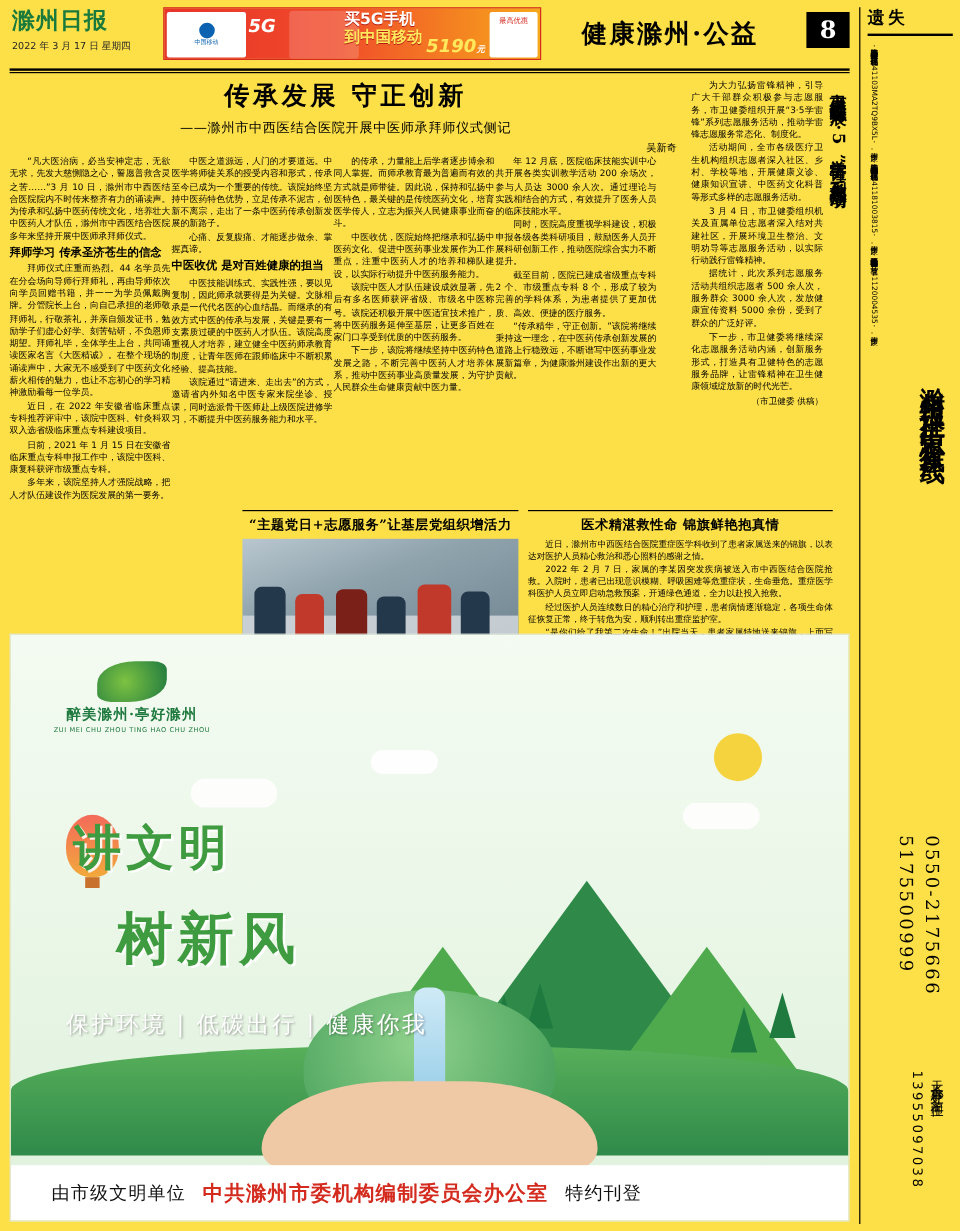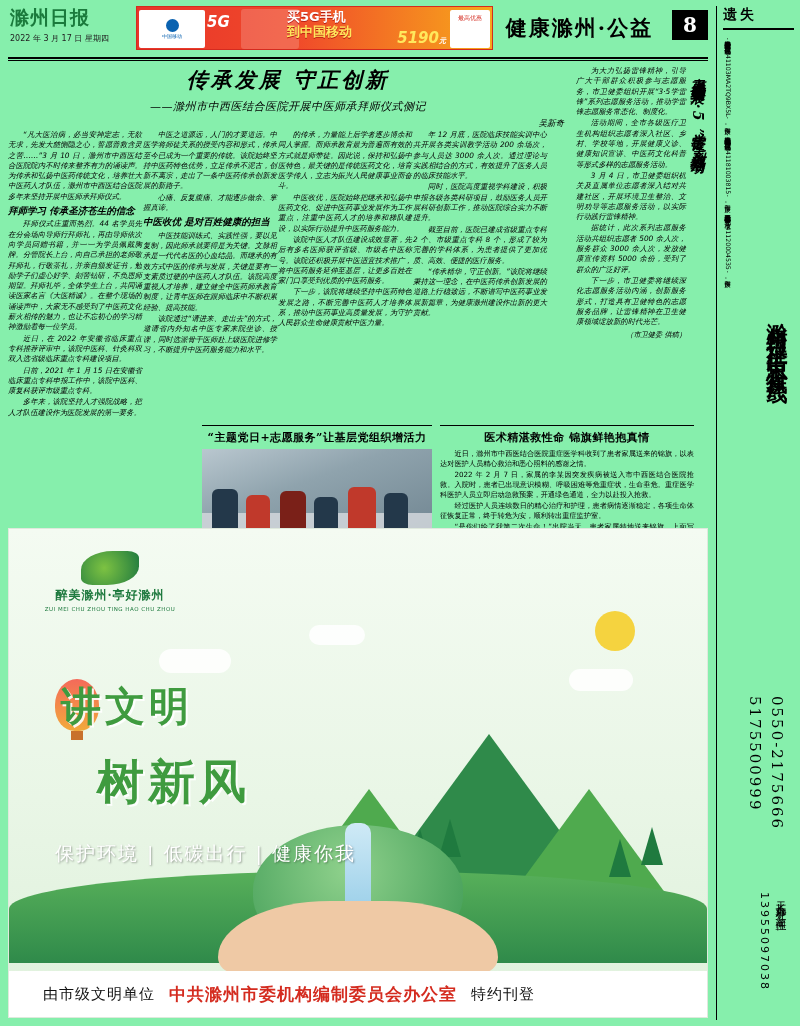--- a/index.html
+++ b/index.html
@@ -9,21 +9,21 @@
     height: 1026px;
     background: #ffffff;
     font-family: "DejaVu Sans", "Liberation Sans", sans-serif;
     color: #000;
     overflow: hidden;
   }
   .page {
     position: relative;
     width: 800px;
     height: 1026px;
-    background: #86efac;
+    background: #fde047;
   }
 
   
   .main-col {
     position: absolute;
     left: 8px; top: 6px;
     width: 700px; height: 1014px;
   }
 
   
@@ -44,21 +44,21 @@
     letter-spacing: 1px;
     line-height: 22px;
   }
   .paper-name .dateline {
     font-size: 8px;
     color: #222;
     margin-top: 5px;
     line-height: 11px;
   }
   .ad-banner {
-    width: 357px;
+    width: 315px;
     height: 44px;
     position: relative;
     overflow: hidden;
     background: linear-gradient(90deg,#e8342a 0%, #f04a2a 45%, #f7a81b 100%);
     border: 1px solid #d42b1f;
   }
   .ad-banner .ad-left {
     position: absolute; left: 2px; top: 3px;
     width: 66px; height: 38px;
     background: #fff;
@@ -434,21 +434,21 @@
 
       <div class="section-title">健康滁州·公益</div>
       <div class="page-num">8</div>
     </div>
 
     <div class="rule-thick"></div>
     <div class="rule-thin"></div>
 
     <div class="news-area">
 
-      <div style="display:flex; gap:8px;font-style:italic;">
+      <div style="display:flex; gap:8px;">
 
         <div style="width:560px;">
           <div class="headline-block">
             <div class="headline-main">传承发展  守正创新</div>
             <div class="headline-sub">——滁州市中西医结合医院开展中医师承拜师仪式侧记</div>
           </div>
           <div class="byline">吴新奇</div>
 
           <div class="cols">
             <div class="col" style="width:134px;">

